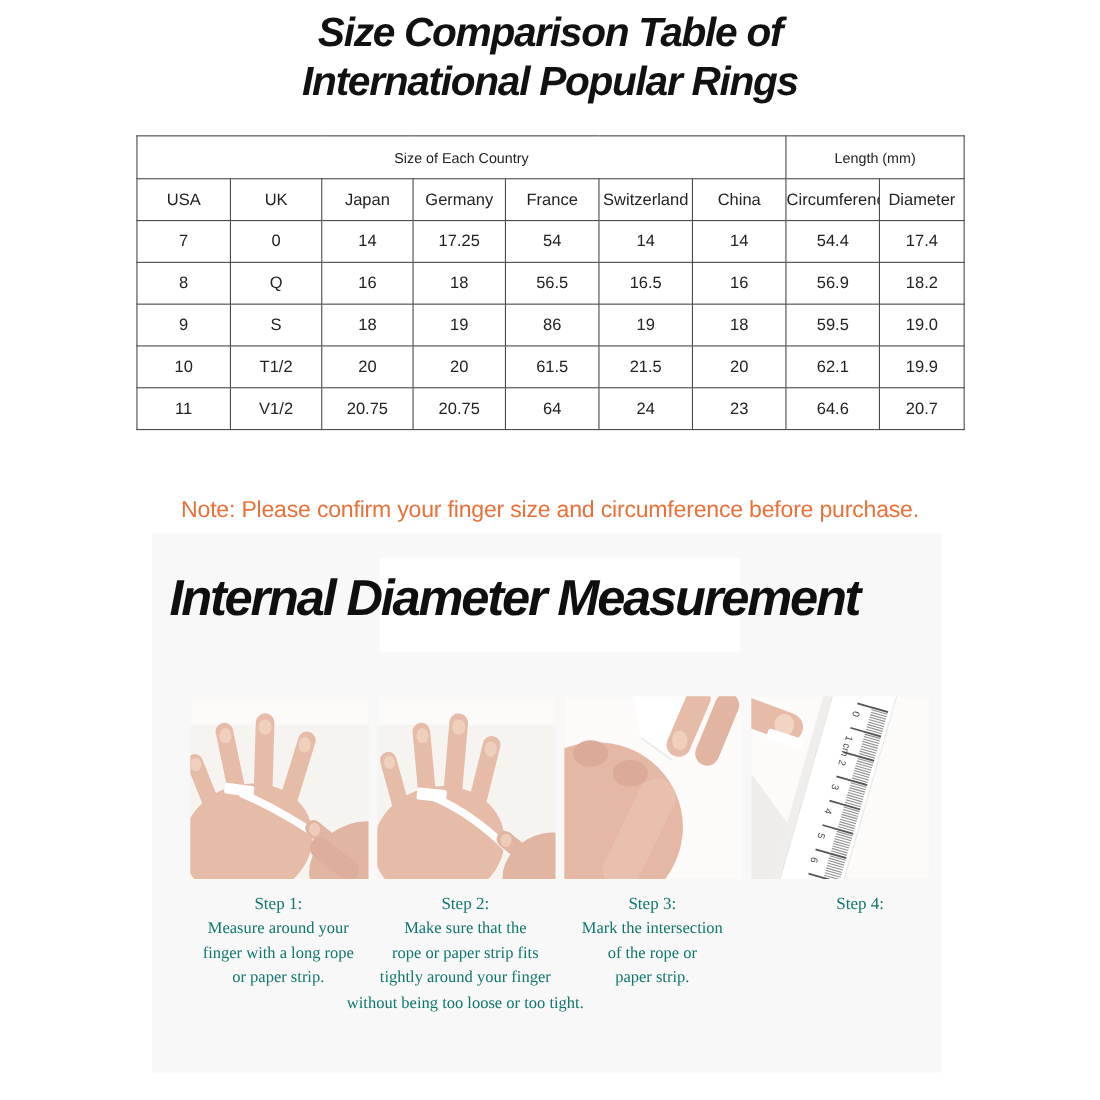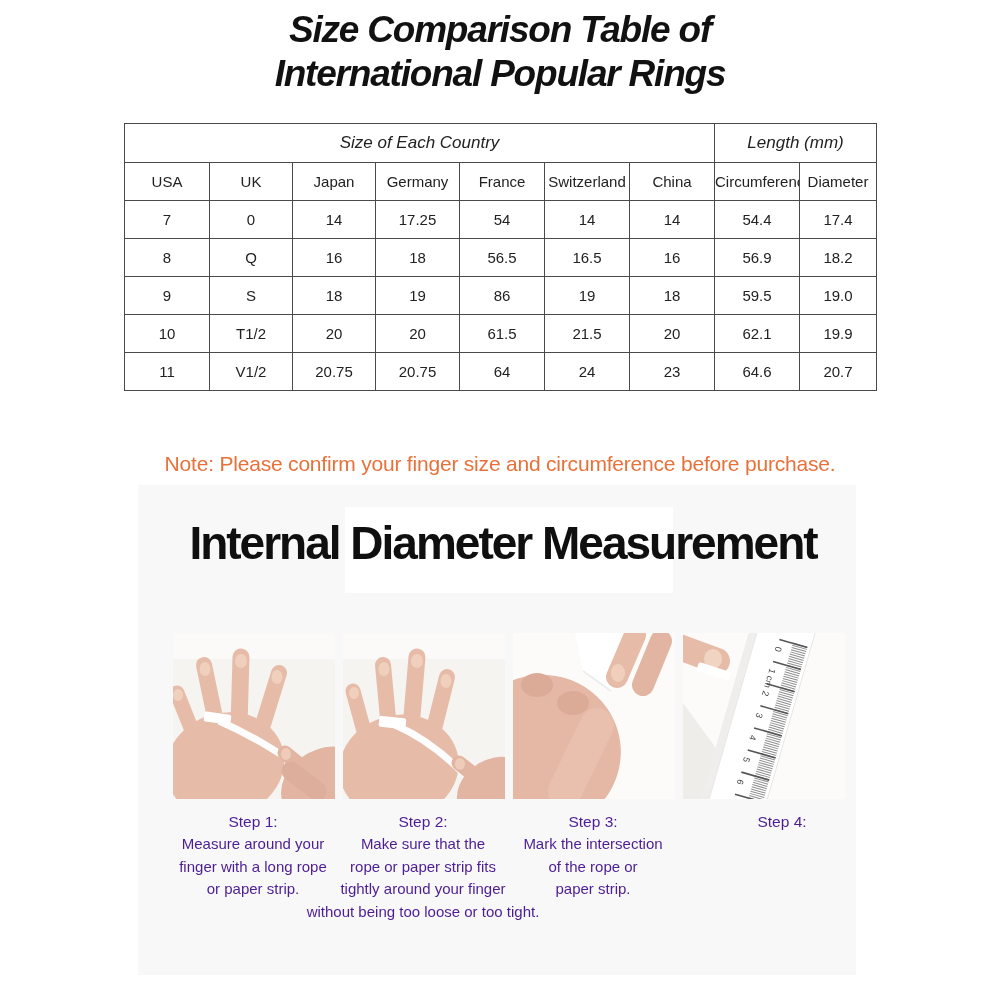--- a/index.html
+++ b/index.html
@@ -14,48 +14,48 @@
   }
   
   table.size-table{
     position:absolute;left:124px;top:123px;width:752px;
     border-collapse:collapse;table-layout:fixed;
   }
   table.size-table td,table.size-table th{
     border:1px solid #4a4a4a;text-align:center;vertical-align:middle;
     padding:0;font-weight:400;color:#222;overflow:hidden;white-space:nowrap;
   }
-  tr.group-row td{height:38px;font-size:17px;font-style:italic;}
+  tr.group-row td{height:38px;font-size:13px;}
   tr.head-row th{height:37px;font-size:15px;}
   th.small-col{font-size:12px;}
   th.mid-col{font-size:13.5px;}
   tr.data-row td{height:37px;font-size:15px;}
   
   .note-text{
     position:absolute;top:452px;left:0;width:1000px;text-align:center;
     font-size:21px;letter-spacing:-0.2px;
   }
   
   .measure-band{
     position:absolute;left:138px;top:485px;width:718px;height:490px;background:#f8f8f8;
   }
   .heading-whitebox{
     position:absolute;left:207px;top:22px;width:328px;height:86px;background:#ffffff;
   }
   .measure-heading{
-    position:absolute;top:33px;left:6px;width:718px;text-align:center;
-    font-size:46px;font-weight:700;letter-spacing:-2px;line-height:1.1;color:#0f0f0f;
+    position:absolute;top:33px;left:16px;width:718px;text-align:left;
+    font-size:46px;font-weight:700;letter-spacing:-2px;line-height:1.1;color:#0f0f0f;font-style:italic;
   }
   .photo{
     position:absolute;top:148px;width:162px;height:166px;background:#f6f4f1;
   }
   .photo svg{display:block;width:162px;height:166px;}
   .p1{left:35px;} .p2{left:205px;} .p3{left:375px;} .p4{left:545px;}
   .step{
-    position:absolute;top:325px;text-align:center;font-size:15px;line-height:1.5;color:#4c1d95;
+    position:absolute;top:325px;text-align:center;font-size:15px;line-height:1.5;color:#0f766e;font-family:Liberation Serif, serif;
   }
   .step .step-label{font-size:15.5px;}
   .step .step-lines{white-space:pre-line;}
   .s1{left:20px;width:190px;}
   .s2{left:150px;width:270px;}
   .s3{left:355px;width:200px;}
   .s4{left:519px;width:250px;}
 </style>
 </head>
 <body>

